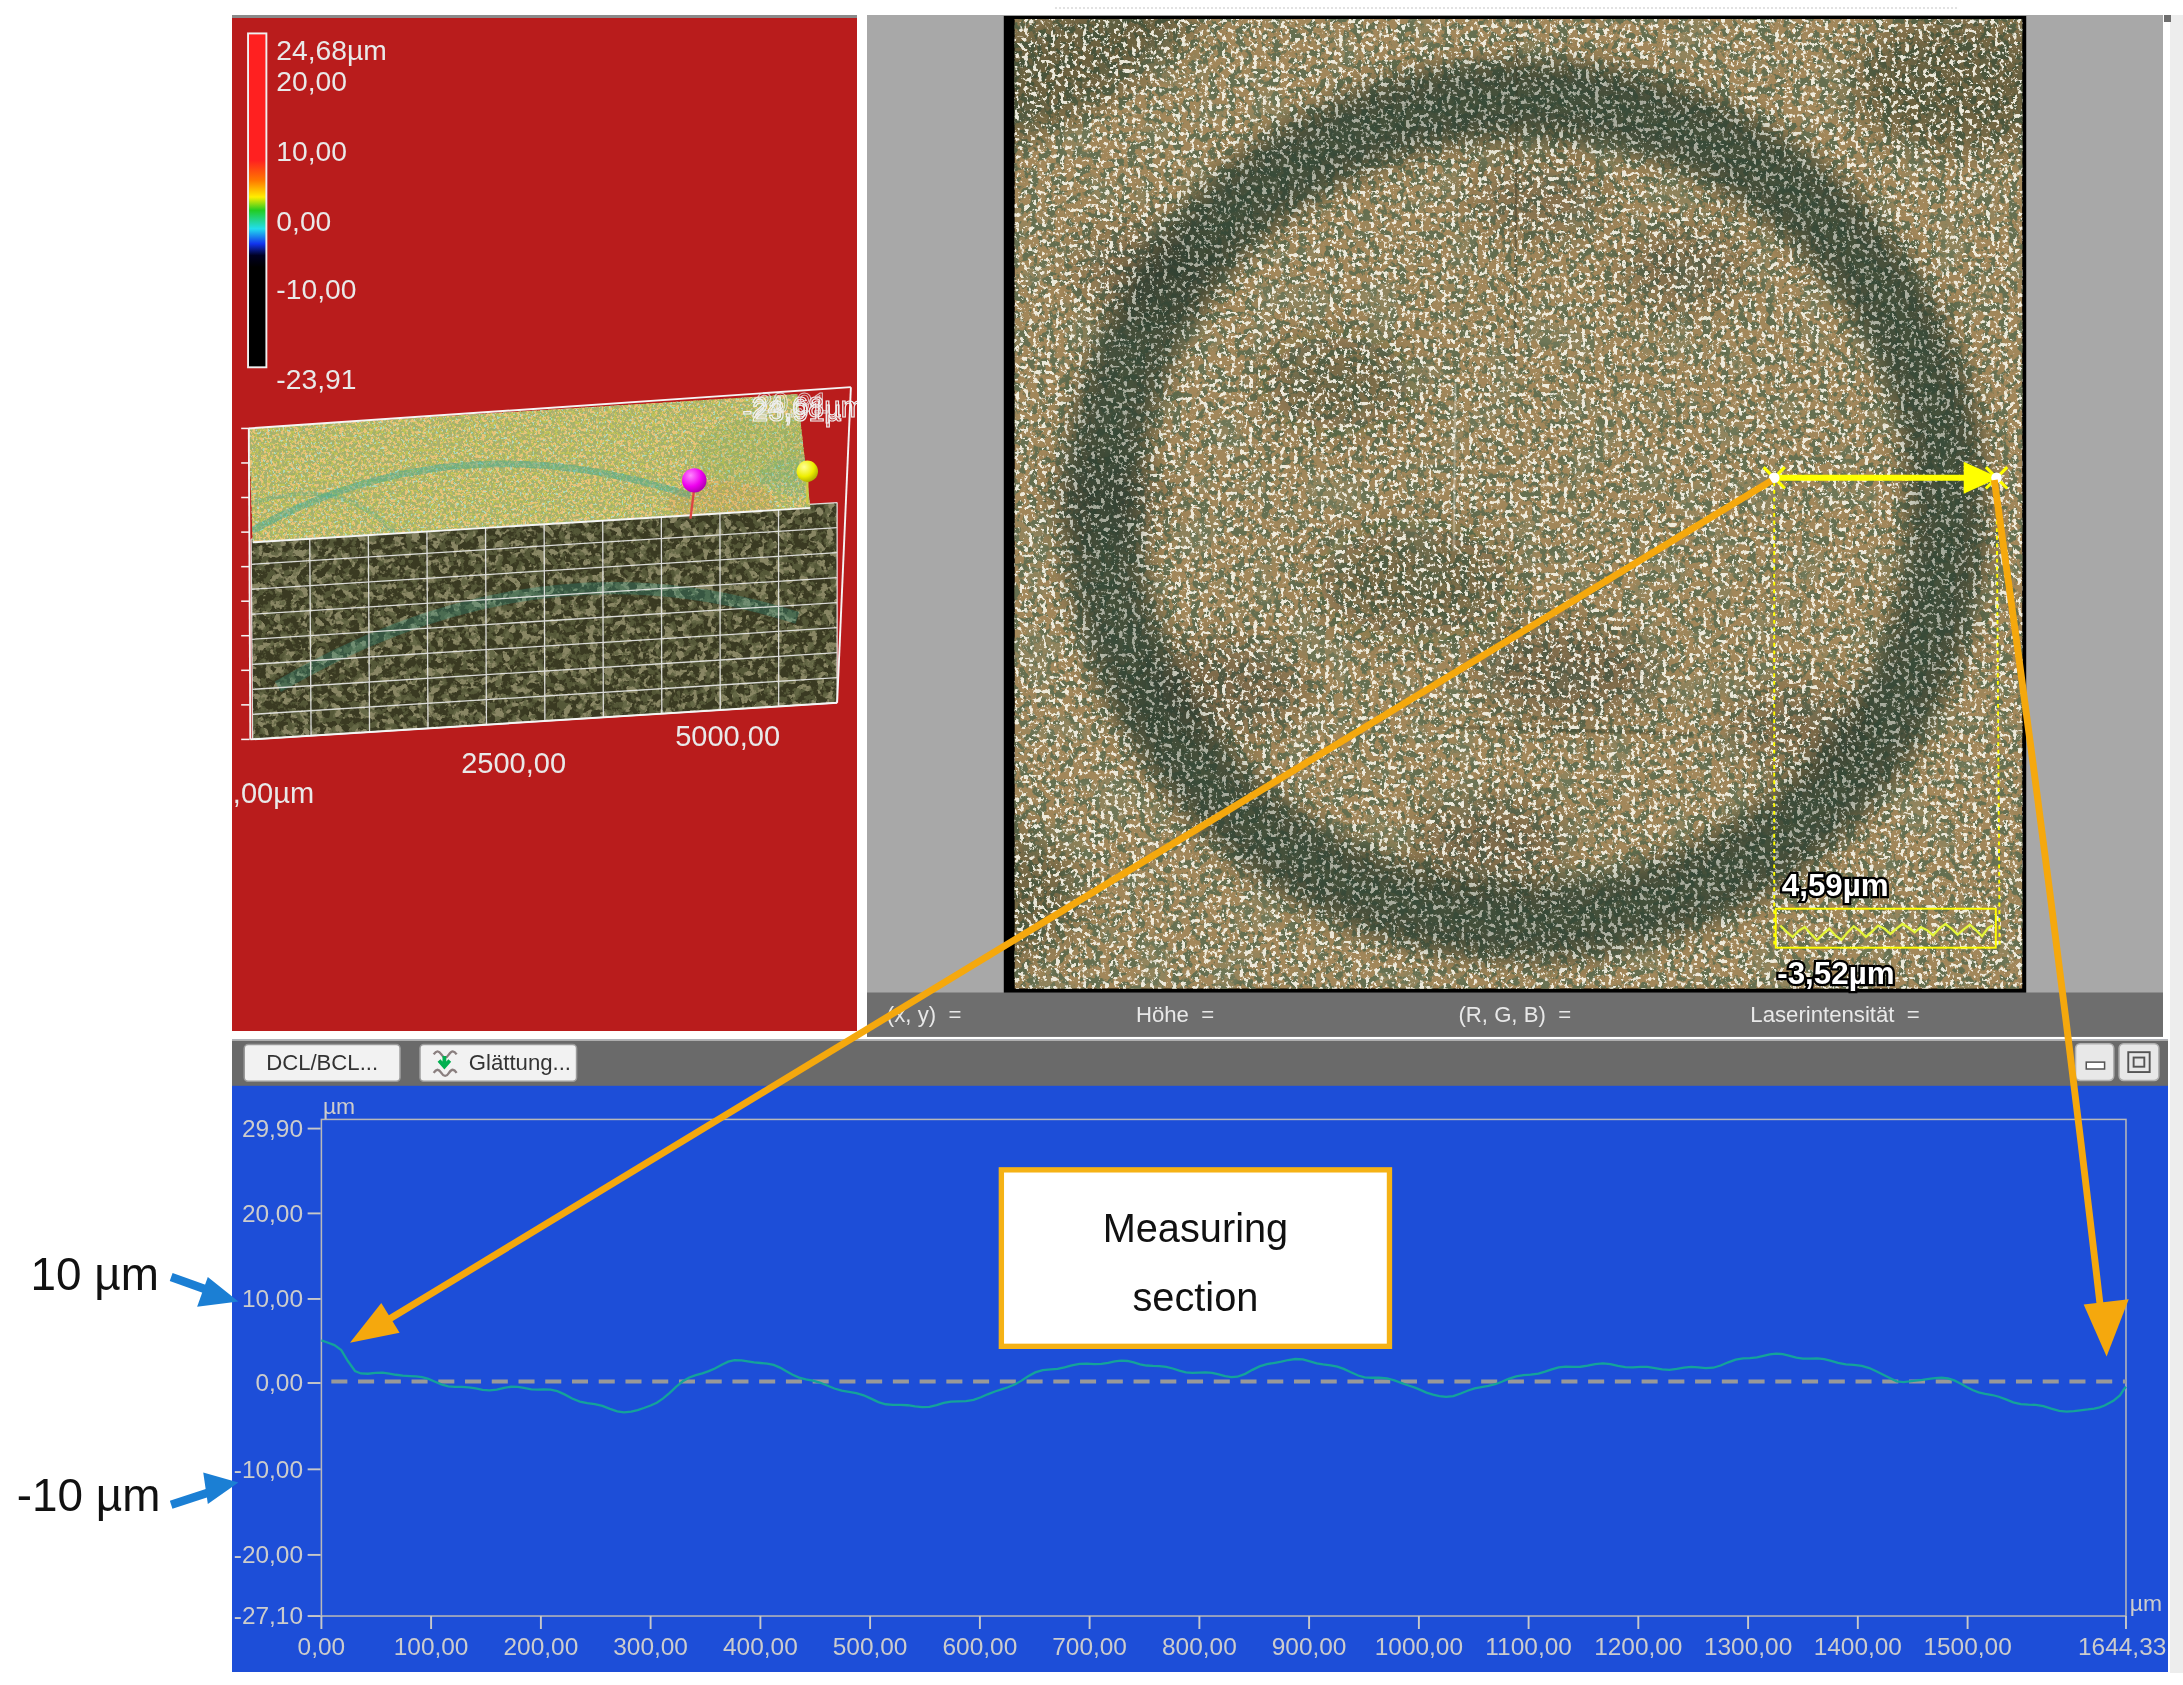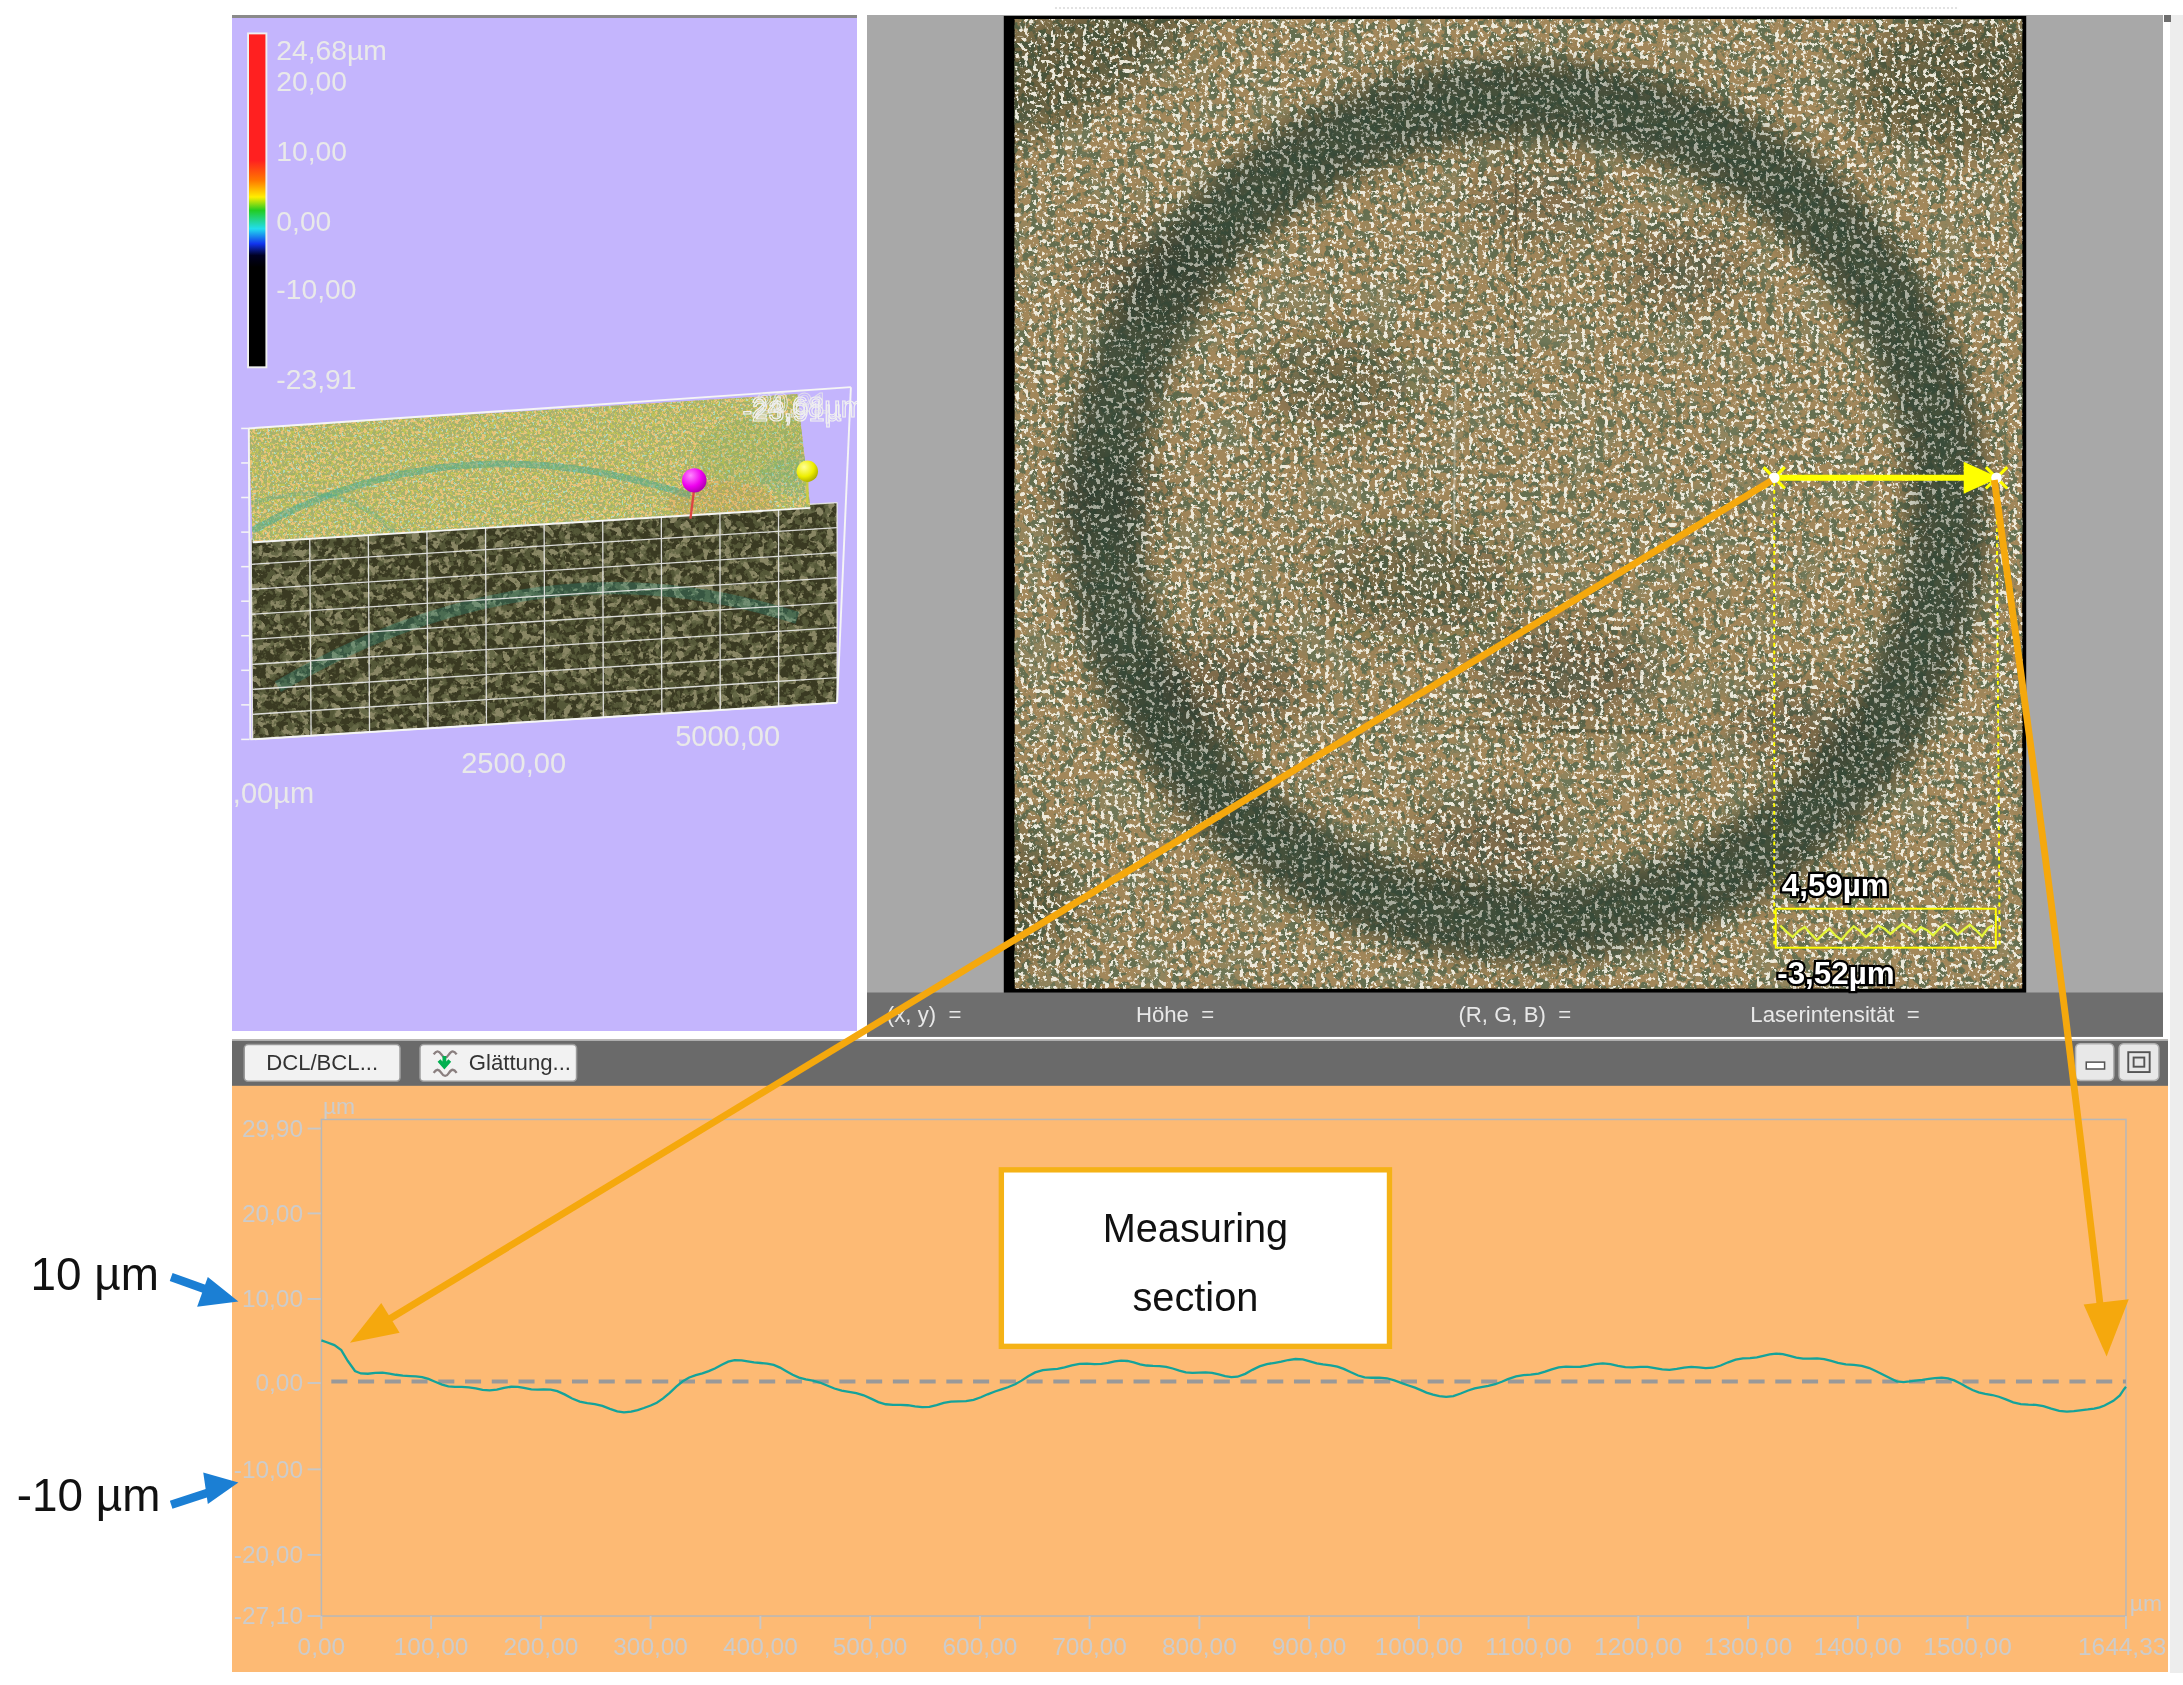--- a/index.html
+++ b/index.html
@@ -3,21 +3,21 @@
 <meta charset="utf-8">
 <style>
   html,body{margin:0;padding:0;}
   body{width:2183px;height:1686px;background:#ffffff;position:relative;overflow:hidden;
        font-family:"Liberation Sans", sans-serif;}
   .abs{position:absolute;}
 </style>
 </head>
 <body>
 
-<div class="abs" id="w3d" style="left:232px;top:14.5px;width:625px;height:1016px;background:#c4b5fd;border-top:3.8px solid #8a8a8a;box-sizing:border-box;overflow:hidden;">
+<div class="abs" id="w3d" style="left:232px;top:14.5px;width:625px;height:1016px;background:#b91c1c;border-top:3.8px solid #8a8a8a;box-sizing:border-box;overflow:hidden;">
 <svg width="625" height="1013" style="position:absolute;left:0;top:-3.8px;" xmlns="http://www.w3.org/2000/svg" viewBox="0 0 818 1325">
   <defs>
     <linearGradient id="cbar" x1="0" y1="0" x2="0" y2="1">
       <stop offset="0" stop-color="#ff2020"></stop>
       <stop offset="0.38" stop-color="#ff2020"></stop>
       <stop offset="0.44" stop-color="#ff7700"></stop>
       <stop offset="0.49" stop-color="#ffee00"></stop>
       <stop offset="0.53" stop-color="#22cc22"></stop>
       <stop offset="0.585" stop-color="#22ddee"></stop>
       <stop offset="0.63" stop-color="#1133ee"></stop>
@@ -216,21 +216,21 @@
   <rect x="0" y="1279" width="1696" height="58" fill="#6e6e6e"></rect>
   <g fill="#e8e8e8" font-size="29" font-family="Liberation Sans">
     <text x="26" y="1318">(x, y)&nbsp;&nbsp;=</text>
     <text x="352" y="1318">Höhe&nbsp;&nbsp;=</text>
     <text x="774" y="1318">(R, G, B)&nbsp;&nbsp;=</text>
     <text x="1156" y="1318">Laserintensität&nbsp;&nbsp;=</text>
   </g>
 </svg>
 </div>
 
-<div class="abs" id="wbot" style="left:232px;top:1039px;width:1936px;height:633px;background:#fdba74;overflow:hidden;">
+<div class="abs" id="wbot" style="left:232px;top:1039px;width:1936px;height:633px;background:#1d4ed8;overflow:hidden;">
 <svg width="1936" height="633" xmlns="http://www.w3.org/2000/svg" viewBox="0 0 2534 828">
 
   <rect x="0" y="0" width="2534" height="61" fill="#6a6a6a"></rect>
   <rect x="0" y="0" width="2534" height="2" fill="#c8c8c8"></rect>
 
   <g>
     <rect x="16" y="7" width="204" height="48" rx="5" fill="#f2f2f2" stroke="#9a9a9a" stroke-width="2"></rect>
     <text x="118" y="40" font-size="29" fill="#333" text-anchor="middle" font-family="Liberation Sans">DCL/BCL...</text>
     <rect x="246" y="7" width="205" height="48" rx="5" fill="#f2f2f2" stroke="#9a9a9a" stroke-width="2"></rect>
     <g transform="translate(262,14)">

